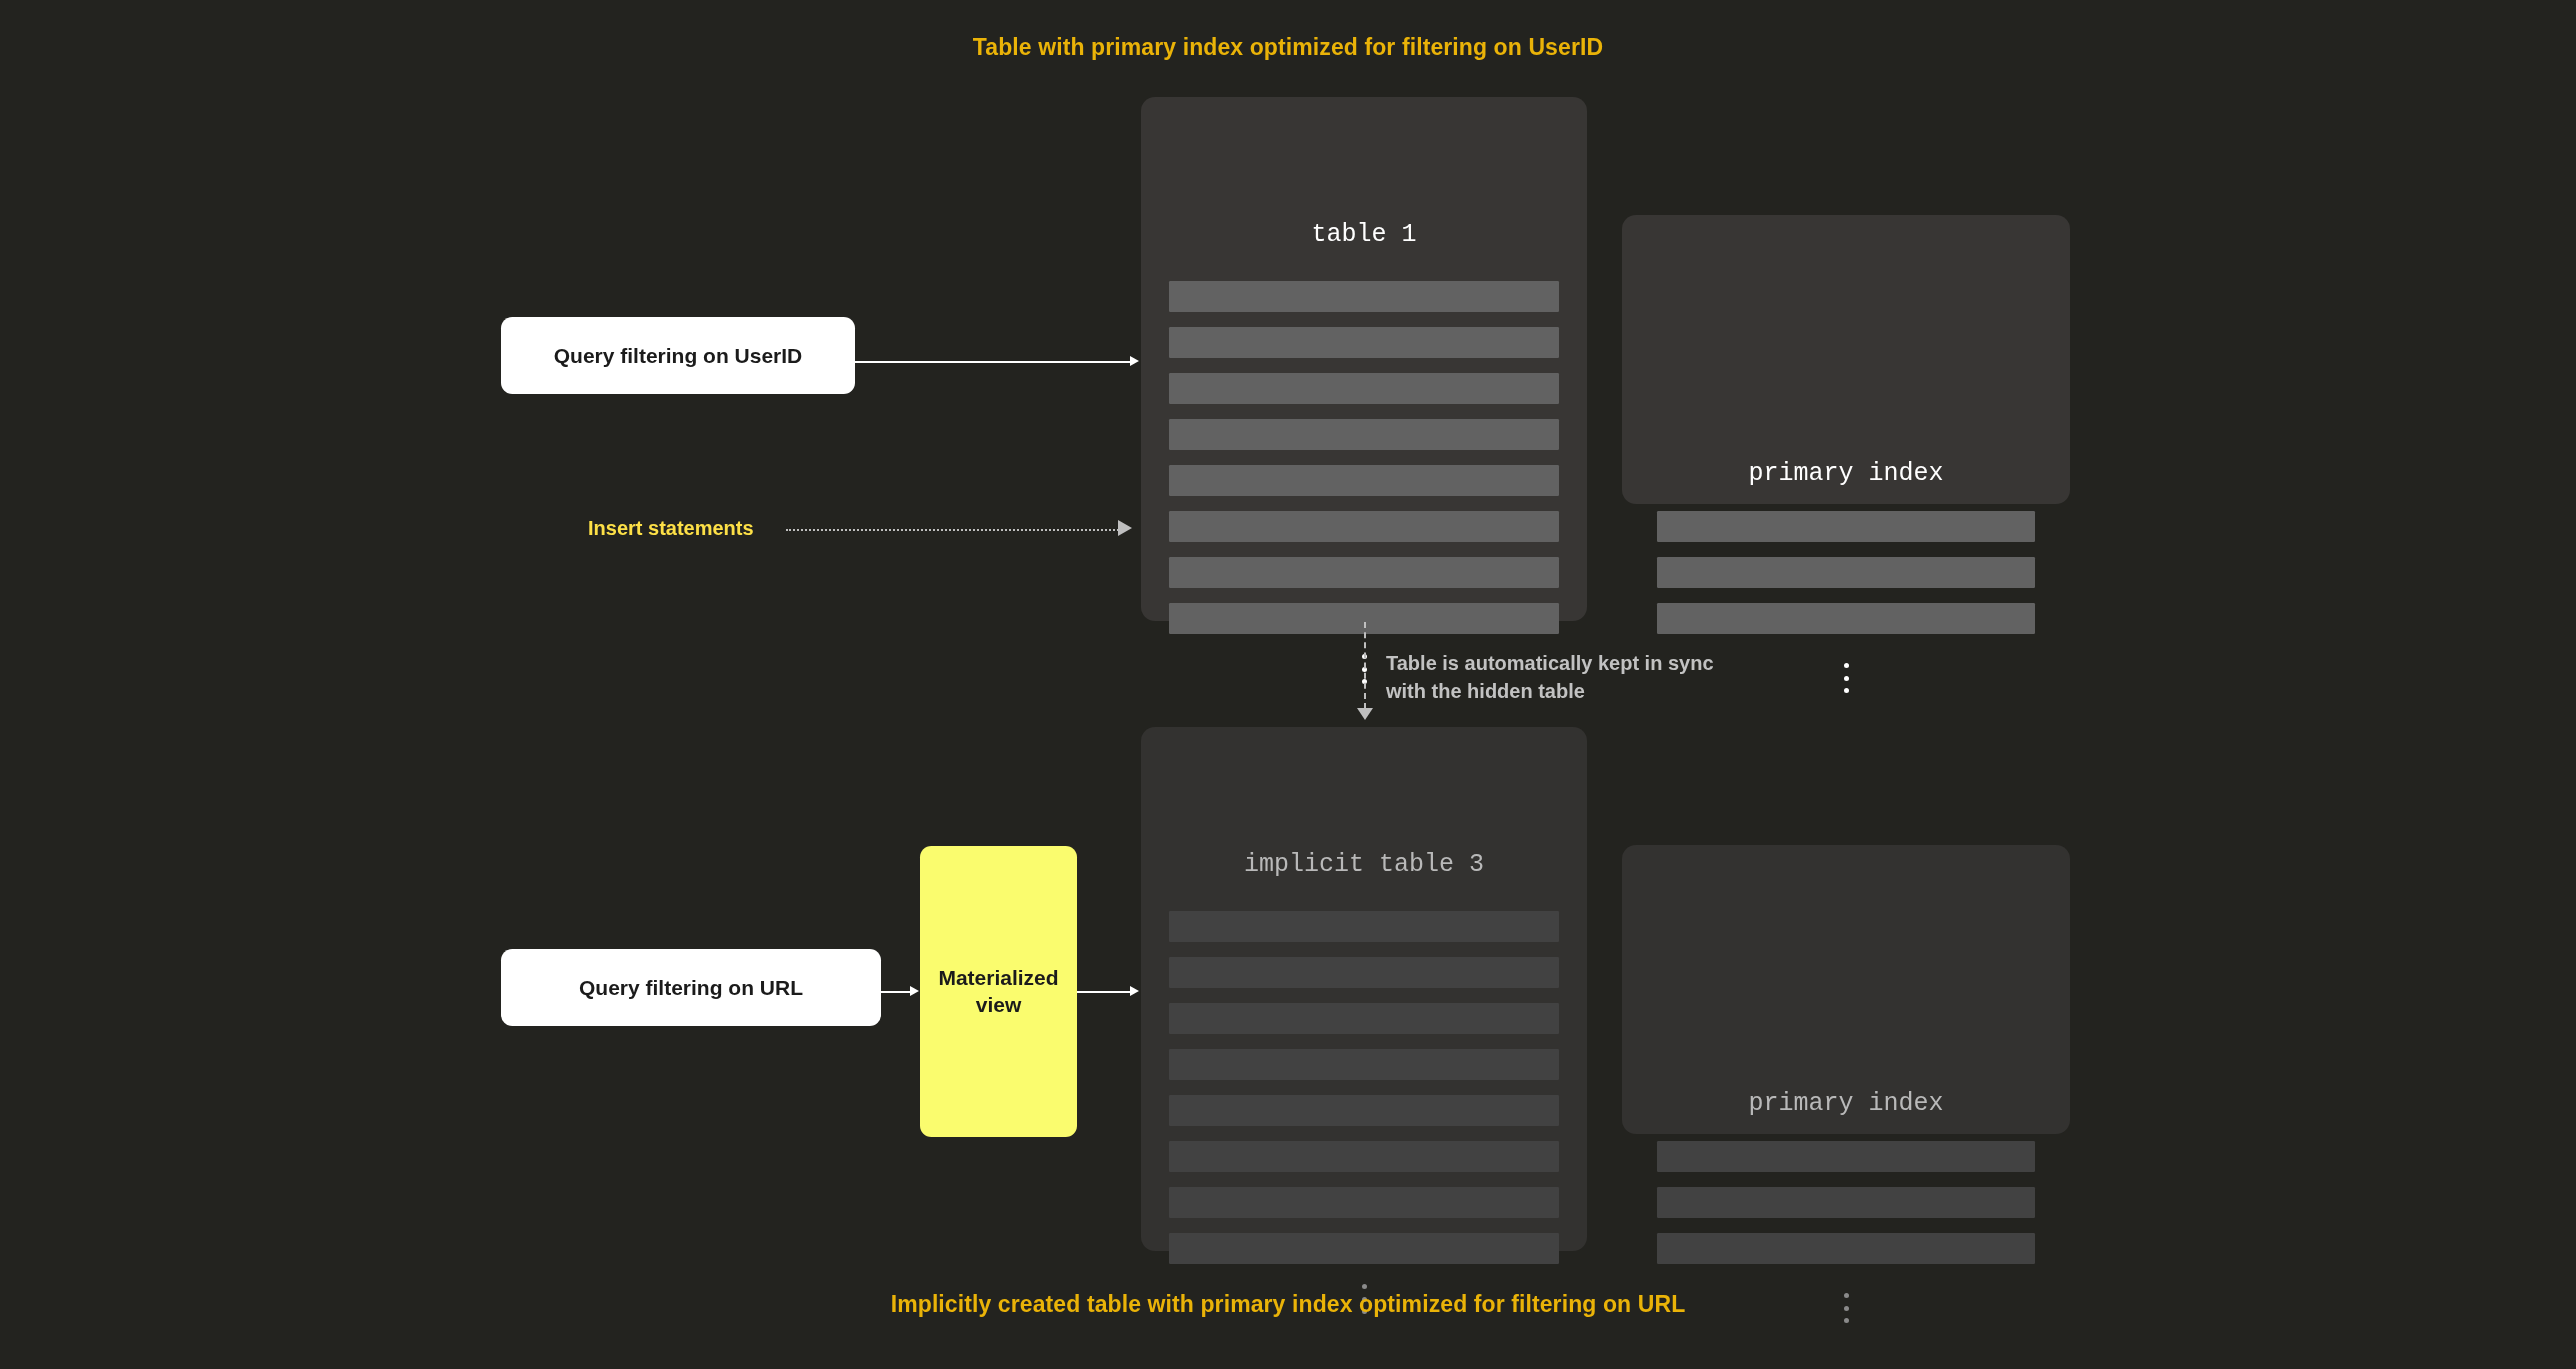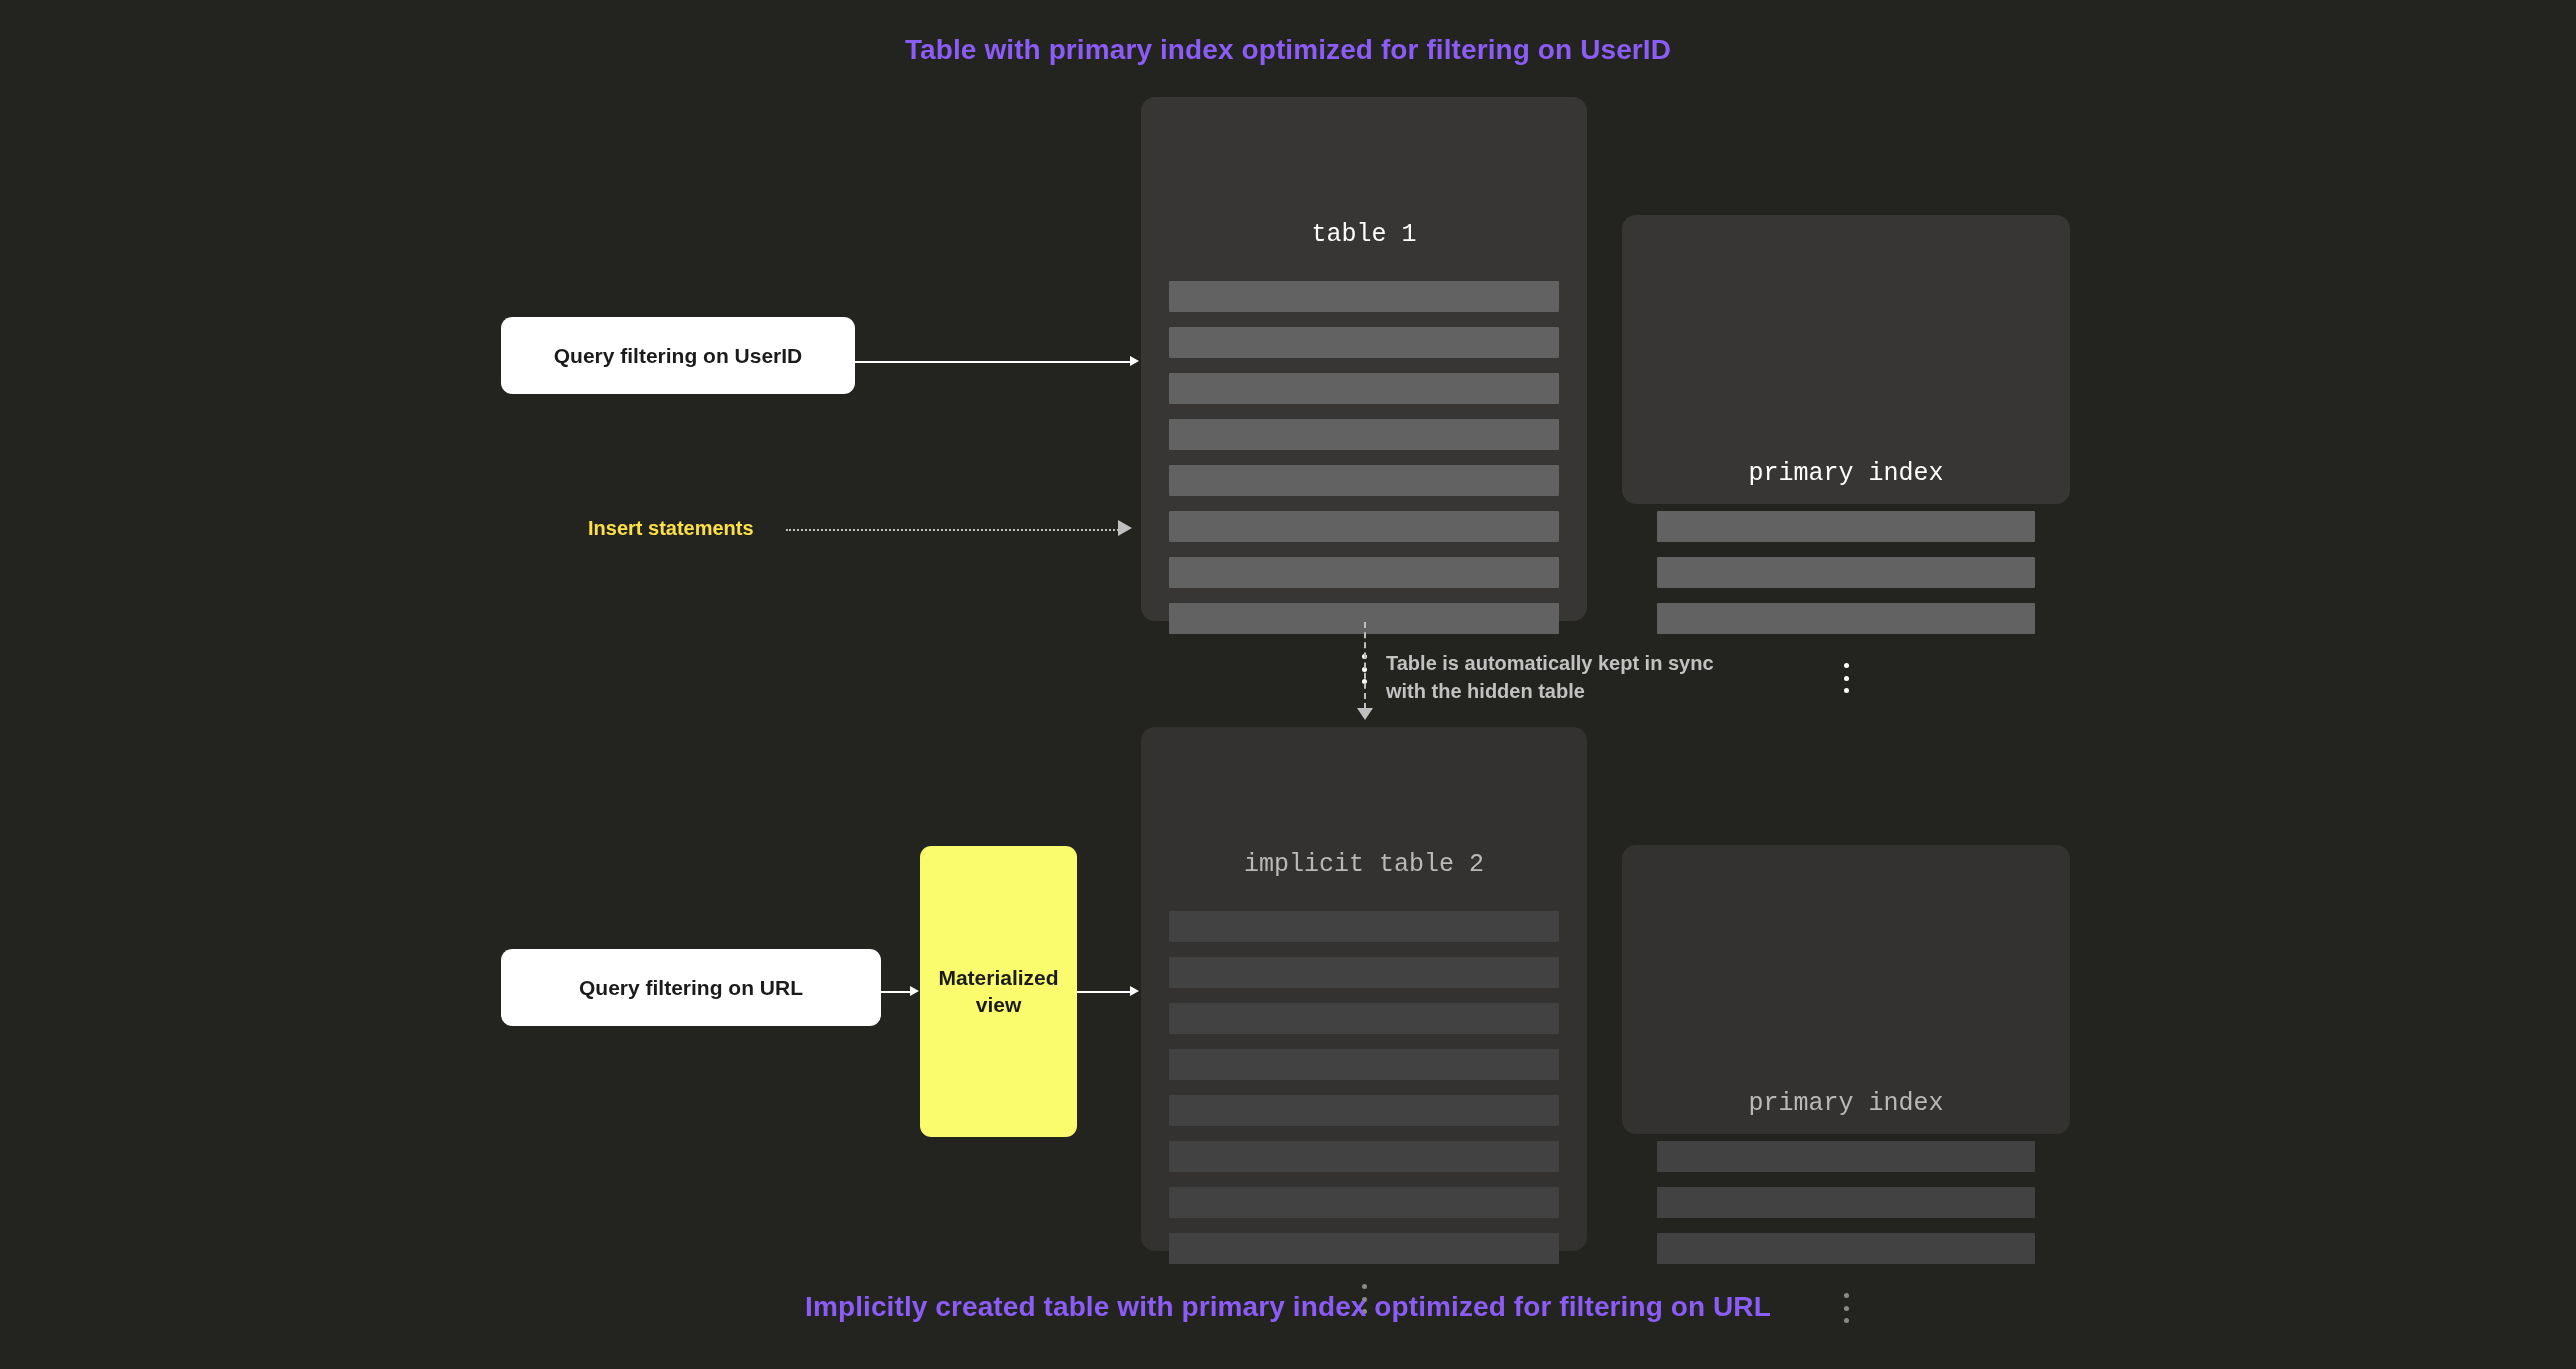--- a/index.html
+++ b/index.html
@@ -14,23 +14,23 @@
     height: 1369px;
     background: #23231f;
     overflow: hidden;
     font-family: "Liberation Sans", sans-serif;
     -webkit-font-smoothing: antialiased;
   }
 
   
   .caption {
     position: absolute;
-    color: #8b5cf6;
-    font-weight: bold;
-    font-size: 28px;
+    color: #eab308;
+    font-weight: bold;
+    font-size: 23px;
     letter-spacing: 0.1px;
     white-space: nowrap;
     text-align: center;
   }
   #caption-top  { top: 34px;  left: 0; width: 100%; }
   #caption-bot  { top: 1291px; left: 0; width: 100%; }
 
   
   .card {
     position: absolute;
@@ -220,21 +220,21 @@
   <div class="sidelabel" style="left:588px; top:517px;">Insert statements</div>
   <div class="dotted-line" style="left:786px; top:529px; width:333px;"></div>
   <div class="arrowhead-r-grey" style="left:1118px; top:520px;"></div>
 
   <div class="dashed-vline" style="left:1364px; top:622px; height:87px;"></div>
   <div class="arrowhead-d-grey" style="left:1357px; top:708px;"></div>
   <div class="note" style="left:1386px; top:649px;">Table is automatically kept in sync
 with the hidden table</div>
 
   <div class="card dim" id="card-table2" style="left:1141px; top:727px; width:446px; height:524px;">
-    <div class="card-title" style="top:123px;">implicit table 2</div>
+    <div class="card-title" style="top:123px;">implicit table 3</div>
     <div class="rows" id="table2-rows" style="top:184px; padding:0 28px; box-sizing:border-box;">
         <div class="row"></div>
         <div class="row"></div>
         <div class="row"></div>
         <div class="row"></div>
         <div class="row"></div>
         <div class="row"></div>
         <div class="row"></div>
         <div class="row"></div>
       </div>

